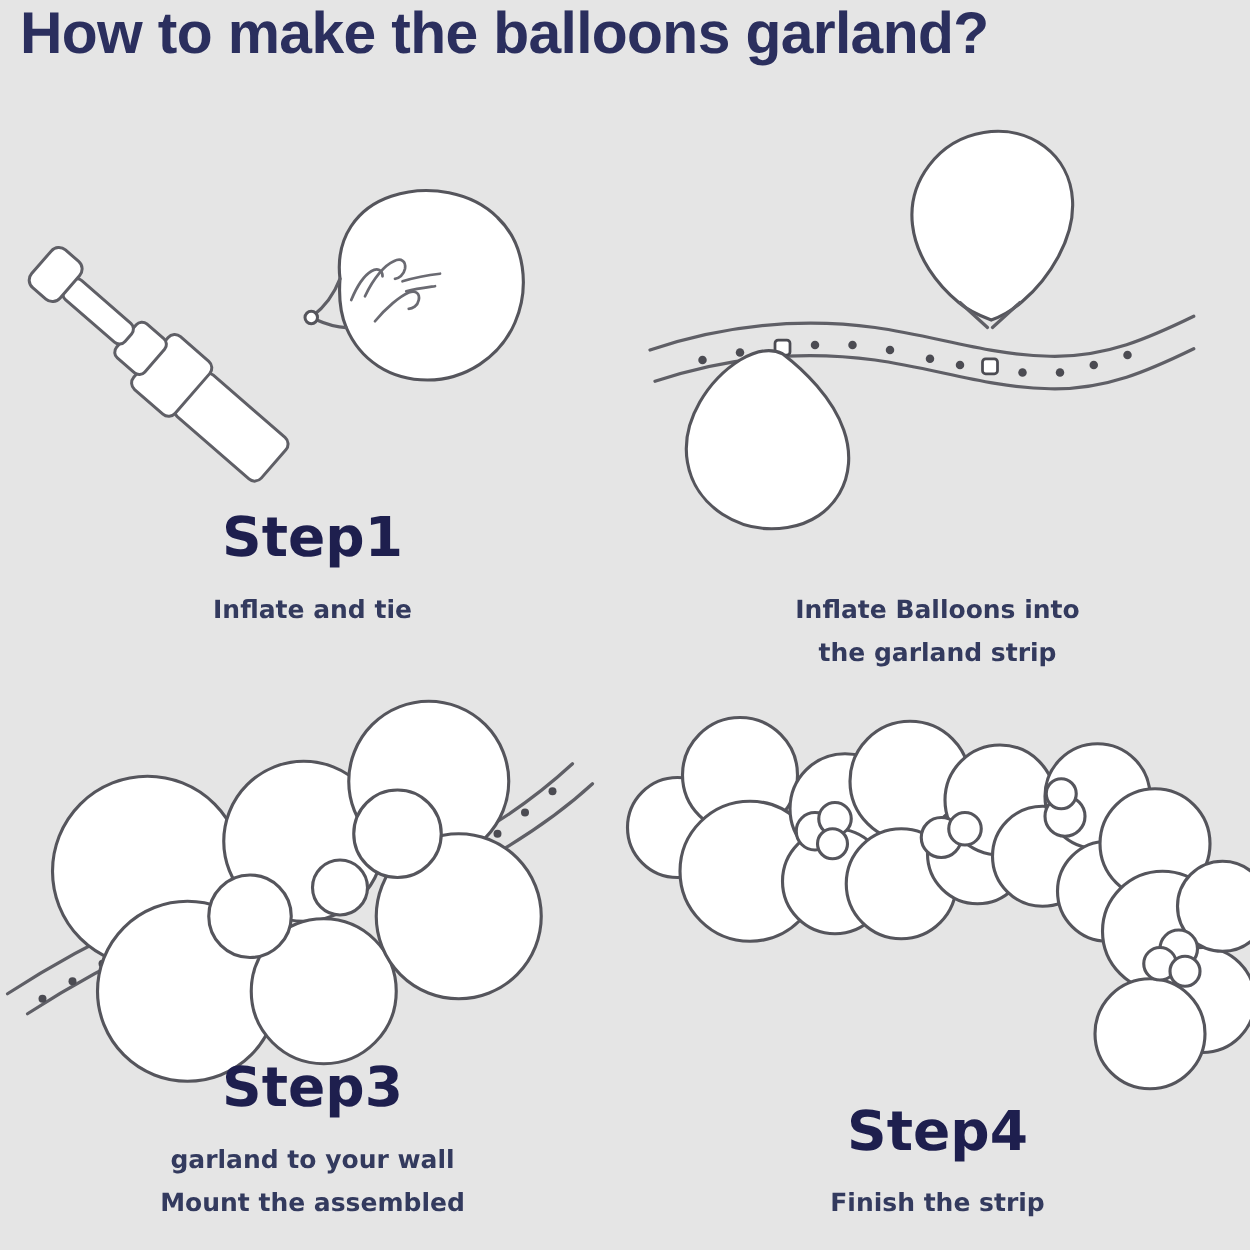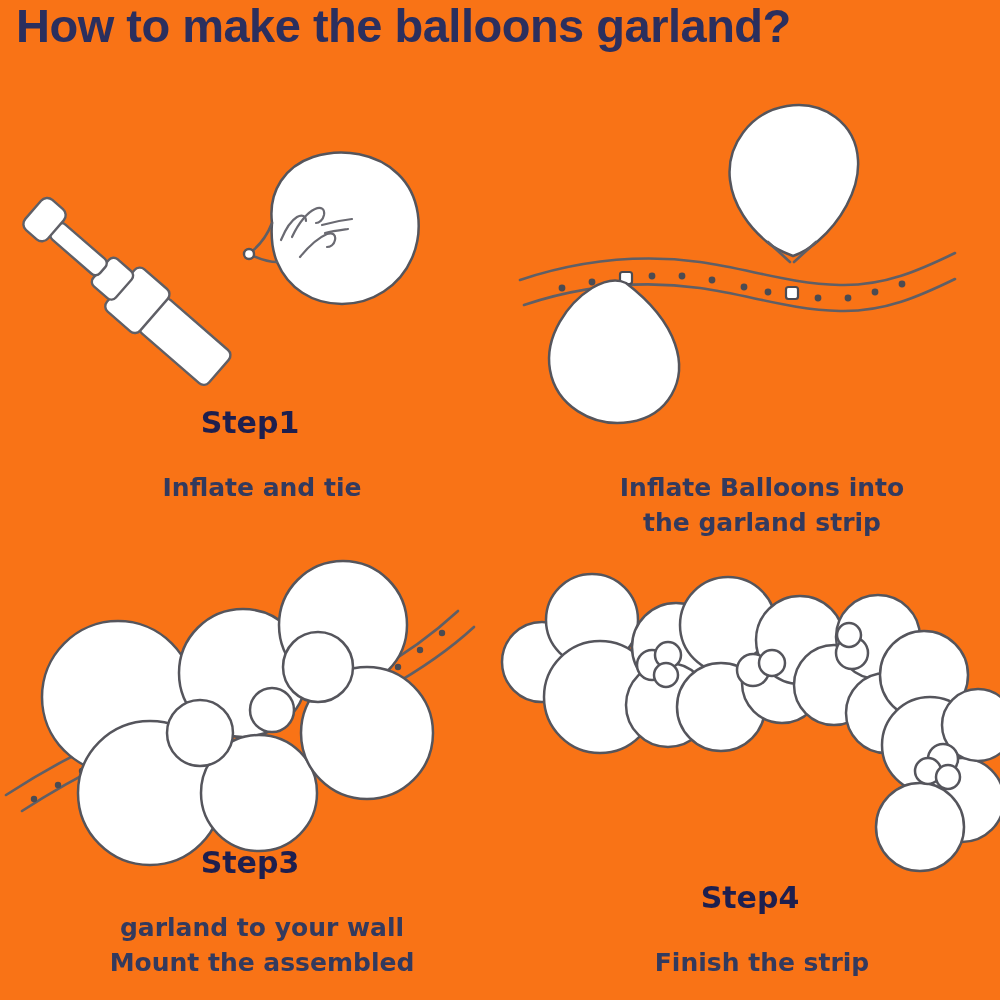--- a/index.html
+++ b/index.html
@@ -12,21 +12,21 @@
     height: 1000px;
     overflow: hidden;
     font-family: "DejaVu Sans", "Liberation Sans", sans-serif;
     position: relative;
   }
 
   #page {
     position: relative;
     width: 1000px;
     height: 1000px;
-    background: #f97316;
+    background: #e5e5e5;
     overflow: hidden;
   }
 
   
   .title {
     position: absolute;
     left: 16px;
     top: -6px;
     width: 1000px;
     font-family: "Liberation Sans", "DejaVu Sans", sans-serif;
@@ -46,36 +46,35 @@
     position: absolute;
     left: 0;
     top: 0;
   }
   .step-heading {
     position: absolute;
     width: 100%;
     text-align: center;
     font-family: "DejaVu Sans", "Liberation Sans", sans-serif;
     font-weight: bold;
-    font-size: 30px;
+    font-size: 44px;
     color: #1e1f4e;
     letter-spacing: 0px;
     white-space: nowrap;
   }
   .step-caption {
     position: absolute;
     width: 100%;
     text-align: center;
     font-family: "DejaVu Sans", "Liberation Sans", sans-serif;
     font-weight: bold;
-    font-size: 25px;
+    font-size: 20px;
     line-height: 35px;
     color: #333a5e;
     white-space: nowrap;
-    padding-left: 12px;
   }
   .cap-line { display: block; }
 
   
   #step1 { left: 0px;   top: 70px;  width: 500px; height: 490px; }
   #step2 { left: 500px; top: 70px;  width: 500px; height: 490px; }
   #step3 { left: 0px;   top: 545px; width: 500px; height: 455px; }
   #step4 { left: 500px; top: 545px; width: 500px; height: 455px; }
 
   #step1 .step-heading { top: 335px; }

